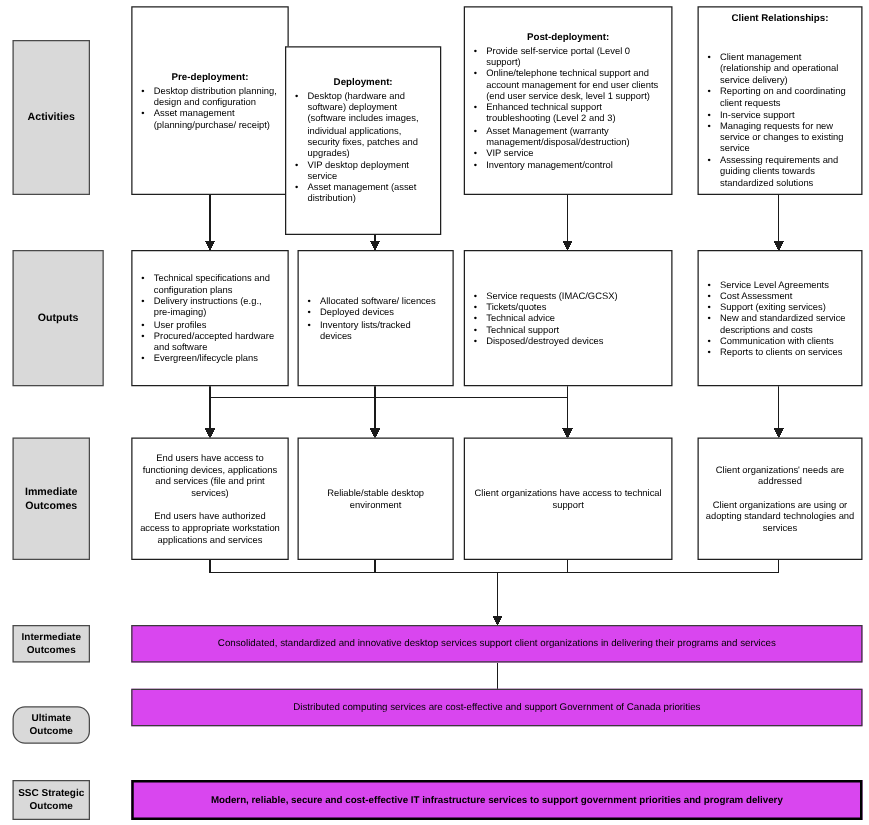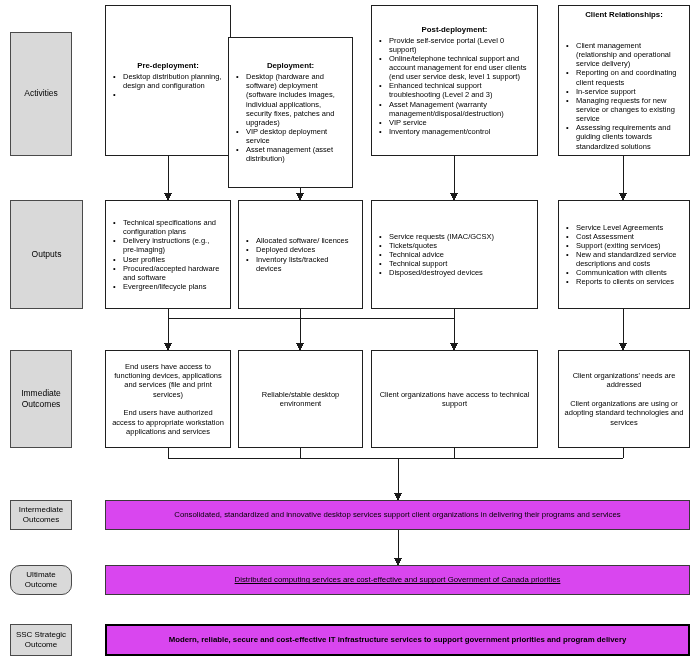--- a/index.html
+++ b/index.html
@@ -1,20 +1,20 @@
 <!DOCTYPE html>
 <html><head>
 <meta charset="utf-8">
 <style>
   html,body{margin:0;padding:0;background:#ffffff;}
   body{font-family:"Liberation Sans",sans-serif;color:#000;}
   #canvas{position:relative;width:695px;height:660px;background:#fff;overflow:hidden;}
   .abs{position:absolute;box-sizing:border-box;}
   .label-box{background:#d9d9d9;border:1px solid #4a4a4a;display:flex;align-items:center;justify-content:center;
-             text-align:center;font-weight:normal;font-size:8.5px;line-height:1.3;padding:2px;}
+             text-align:center;font-weight:bold;font-size:8.5px;line-height:1.3;padding:2px;}
   .content-box{background:#fff;border:1px solid #1f1f1f;display:flex;flex-direction:column;justify-content:center;
                padding:4px 5px;}
   .box-title{font-weight:bold;font-size:7.8px;text-align:center;line-height:1.25;margin-bottom:1px;}
   .bullets{display:block;}
   .bullet-item{display:flex;font-size:7.5px;line-height:1.22;}
   .bullet{flex:0 0 10px;margin-left:2px;}
   .bullet-text{flex:1;padding-right:1px;}
   .center-box{align-items:center;text-align:center;}
   .para{font-size:7.5px;line-height:1.25;}
   .para + .para{margin-top:9px;}
@@ -88,20 +88,21 @@
 
   <div class="abs content-box" style="left:105px;top:5px;width:126px;height:151px;">
     <div class="box-title">Pre-deployment:</div>
     <div class="bullets">
         <div class="bullet-item">
           <span class="bullet">•</span>
           <span class="bullet-text">Desktop distribution planning, design and configuration</span>
         </div>
         <div class="bullet-item">
           <span class="bullet">•</span>
+          <span class="bullet-text">Asset management (planning/purchase/ receipt)</span>
         </div>
       </div>
   </div>
   <div class="abs content-box" style="left:228px;top:5px;width:125px;height:151px;margin-top:32px;">
     <div class="box-title">Deployment:</div>
     <div class="bullets">
         <div class="bullet-item">
           <span class="bullet">•</span>
           <span class="bullet-text">Desktop (hardware and software) deployment (software includes images, individual applications, security fixes, patches and upgrades)</span>
         </div>
@@ -283,21 +284,21 @@
     <div>
         <div class="para">Client organizations' needs are addressed</div>
         <div class="para">Client organizations are using or adopting standard technologies and services</div>
       </div>
   </div>
 
   <div class="abs wide-box" style="left:105px;top:500px;width:585px;height:30px;">
     <span>Consolidated, standardized and innovative desktop services support client organizations in delivering their programs and services</span>
   </div>
 
-  <div class="abs wide-box" style="left:105px;top:565px;width:585px;height:30px;text-decoration:underline;">
+  <div class="abs wide-box" style="left:105px;top:551px;width:585px;height:30px;">
     <span>Distributed computing services are cost-effective and support Government of Canada priorities</span>
   </div>
 
   <div class="abs wide-box ssc" style="left:105px;top:624px;width:585px;height:32px;">
     <span>Modern, reliable, secure and cost-effective IT infrastructure services to support government priorities and program delivery</span>
   </div>
 
 </div>
 
 </body></html>

